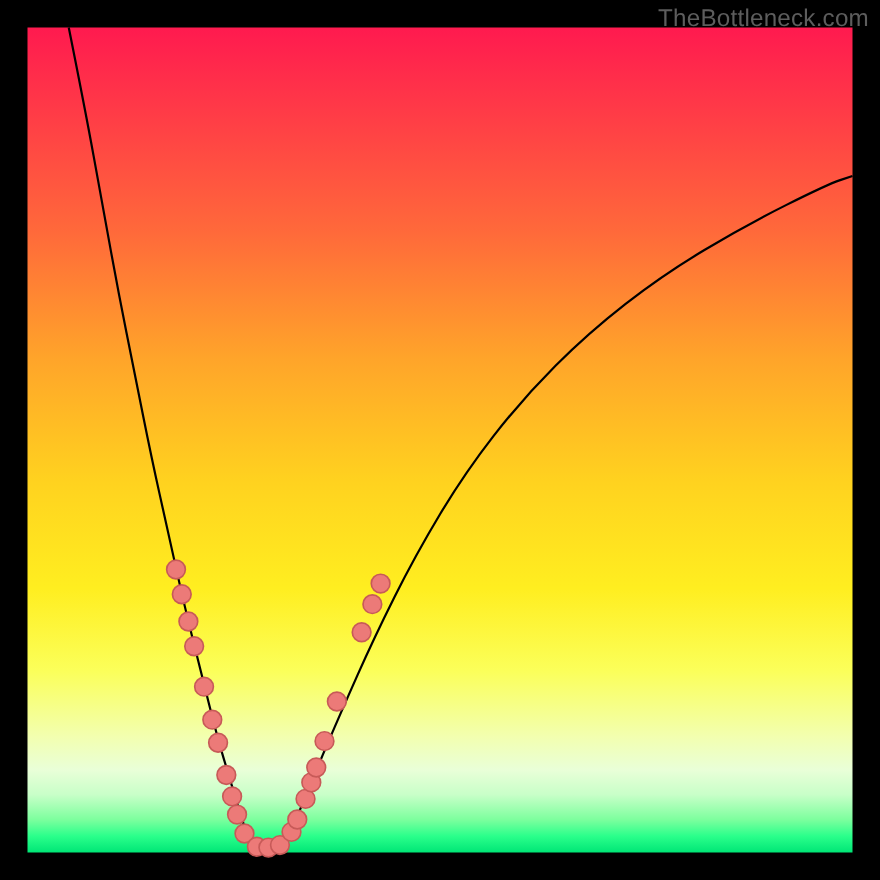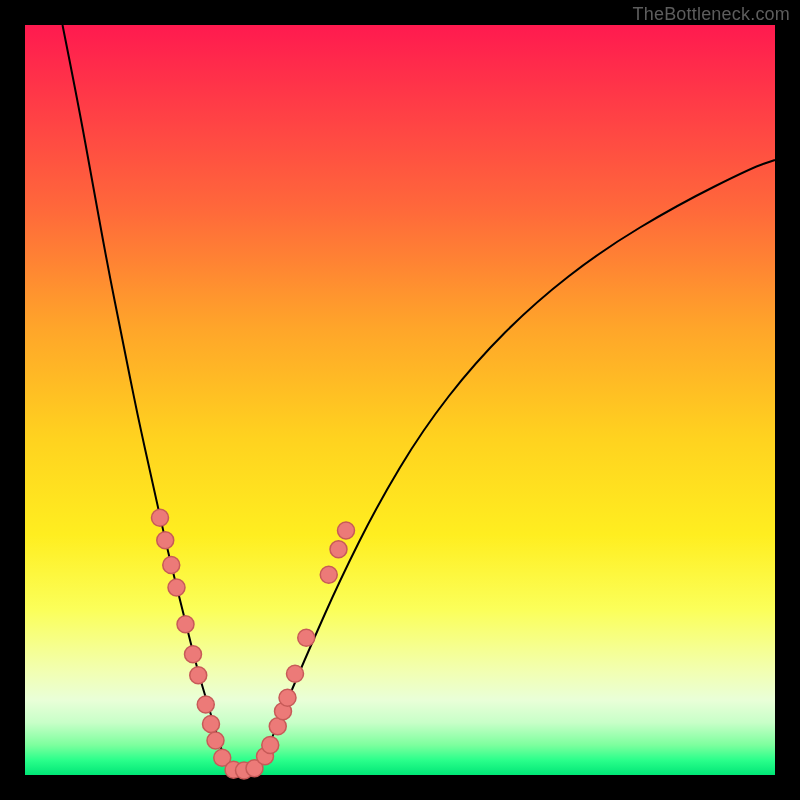--- a/index.html
+++ b/index.html
@@ -14,21 +14,21 @@
     position: relative;
     width: 800px;
     height: 800px;
     background: #000;
   }
   .watermark {
     position: absolute;
     top: 4px;
     right: 10px;
     color: #5d5d5d;
-    font-size: 18px;
+    font-size: 22px;
     font-weight: 500;
     z-index: 10;
     letter-spacing: 0.2px;
   }
   .plot-area {
     position: absolute;
     left: 25px;
     top: 25px;
     width: 750px;
     height: 750px;

